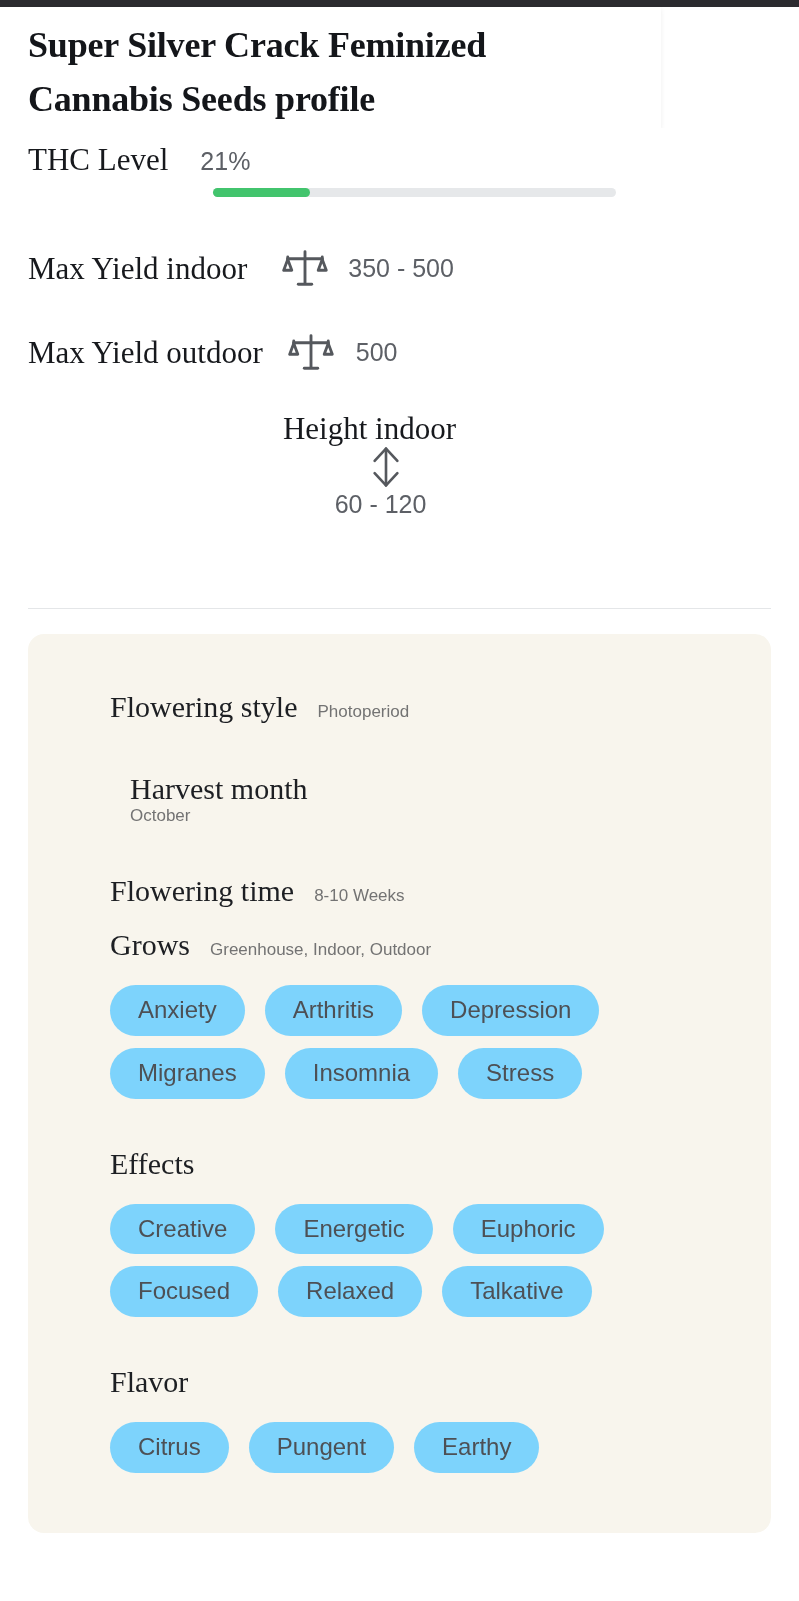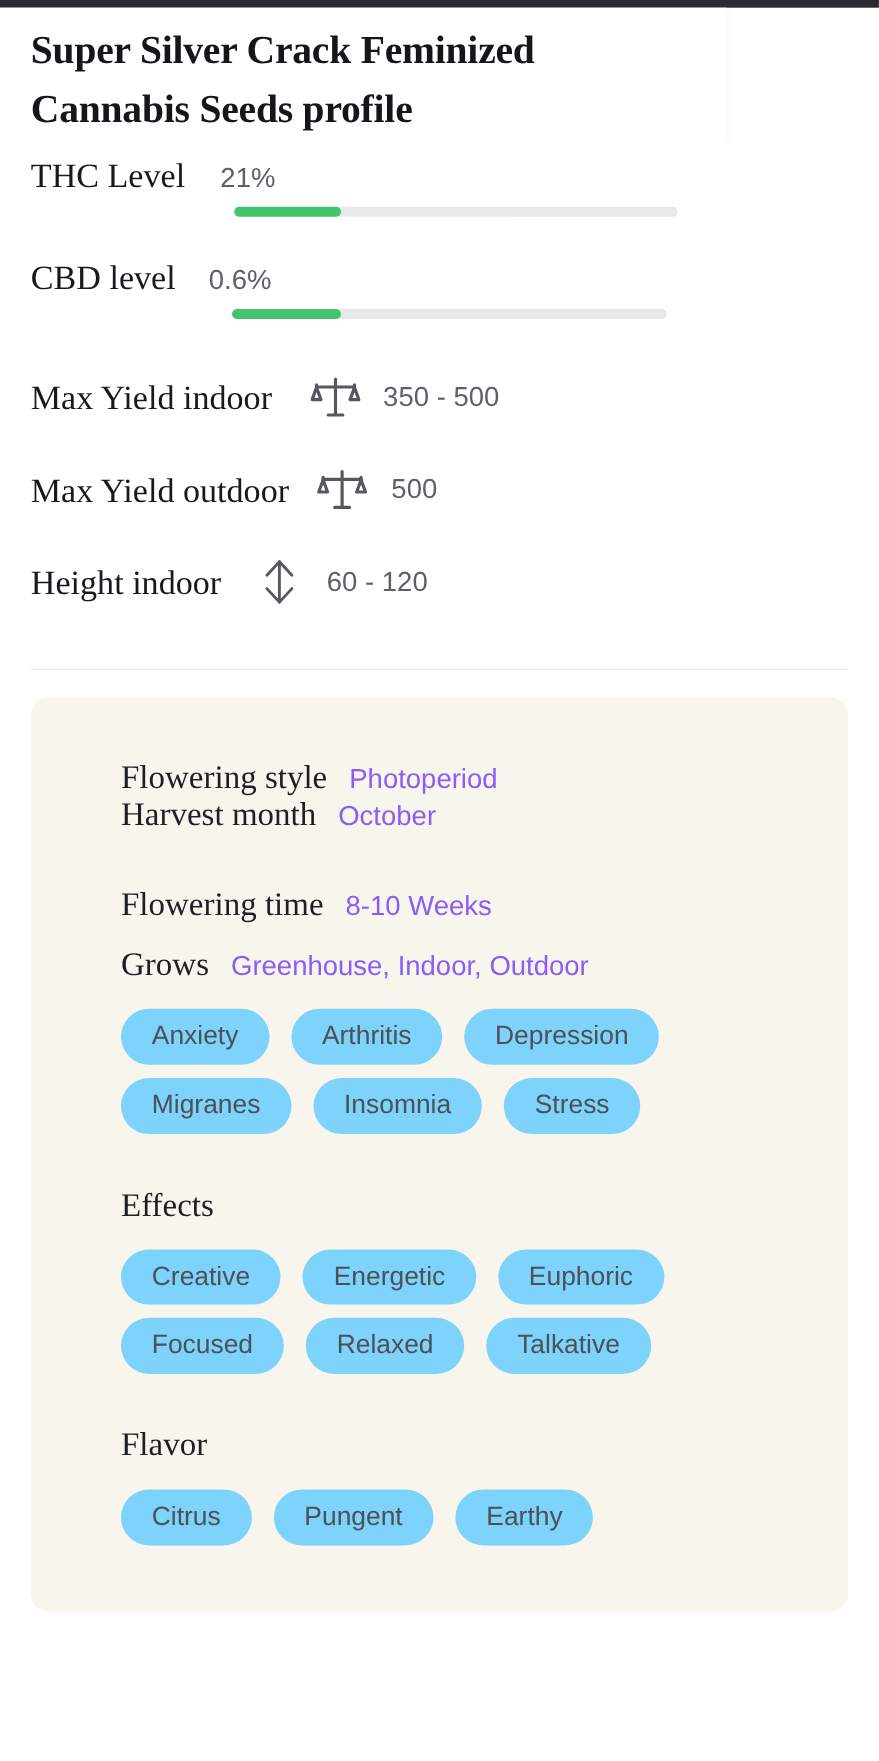--- a/index.html
+++ b/index.html
@@ -129,22 +129,22 @@
     padding-left: 82px;
   }
   .card-label {
     font-family: "Liberation Serif", serif;
     font-size: 30px;
     color: #1d1f23;
     white-space: nowrap;
   }
   .card-value {
     font-family: "Liberation Sans", sans-serif;
-    font-size: 25px;
-    color: #8b5cf6;
+    font-size: 17px;
+    color: #737373;
     margin-left: 20px;
     white-space: nowrap;
   }
 
   .group-title {
     font-family: "Liberation Serif", serif;
     font-size: 30px;
     color: #1d1f23;
     padding-left: 82px;
   }
@@ -183,31 +183,20 @@
       <span class="stat-label">THC Level</span>
       <span class="stat-value">21%</span>
     </div>
     <div class="thc-bar-wrap">
       <div class="bar-track">
         <div class="bar-fill" id="thc-fill" style="width: 24%;"></div>
       </div>
     </div>
   </div>
 
-  <div class="bar-block" style="margin-top:38px;">
-    <div class="stat-row cbd-row">
-      <span class="stat-label">CBD level</span>
-      <span class="stat-value">0.6%</span>
-    </div>
-    <div class="cbd-bar-wrap">
-      <div class="bar-track">
-        <div class="bar-fill" id="cbd-fill" style="width: 25%;"></div>
-      </div>
-    </div>
-  </div>
 
   <div class="stat-row icon-row" style="margin-top:48px;">
     <span class="stat-label">Max Yield indoor</span>
     <span class="icon-box" style="margin-left:35px;">
       <svg width="46" height="46" viewBox="0 0 24 24" fill="none" stroke="#55585d" stroke-width="1.5" stroke-linecap="round" stroke-linejoin="round">
         <path d="M12 3.5v16"></path>
         <path d="M8.5 20.5h7"></path>
         <path d="M3 7.2 L21 7.2"></path>
         <path d="M3 6.2 L3 8.2"></path>
         <path d="M21 6.2 L21 8.2"></path>
@@ -227,21 +216,21 @@
         <path d="M3 7.2 L21 7.2"></path>
         <path d="M3 6.2 L3 8.2"></path>
         <path d="M21 6.2 L21 8.2"></path>
         <path d="M3 7.5 L0.9 13.2 L5.1 13.2 Z"></path>
         <path d="M21 7.5 L18.9 13.2 L23.1 13.2 Z"></path>
       </svg>
     </span>
     <span class="stat-value" style="margin-left:22px;">500</span>
   </div>
 
-  <div class="stat-row icon-row" style="margin-top:38px;">
+  <div class="stat-row icon-row" style="margin-top:38px;flex-direction:column;">
     <span class="stat-label">Height indoor</span>
     <span class="icon-box" style="margin-left:32px;">
       <svg width="42" height="46" viewBox="0 0 24 26" fill="none" stroke="#55585d" stroke-width="1.5" stroke-linecap="round" stroke-linejoin="round">
         <path d="M12 2.5 L12 23.5"></path>
         <path d="M5.5 9.5 L12 2.5 L18.5 9.5"></path>
         <path d="M5.5 16.5 L12 23.5 L18.5 16.5"></path>
       </svg>
     </span>
     <span class="stat-value" style="margin-left:22px;">60 - 120</span>
   </div>
@@ -249,21 +238,21 @@
 
 <div class="divider" style="top:608px;"></div>
 
 <div class="card" style="top:634px;">
 
   <div class="card-row" style="margin-top:0;">
     <span class="card-label">Flowering style</span>
     <span class="card-value">Photoperiod</span>
   </div>
 
-  <div class="card-row" style="">
+  <div class="card-row" style="margin-top:48px;flex-direction:column;">
     <span class="card-label">Harvest month</span>
     <span class="card-value">October</span>
   </div>
 
   <div class="card-row" style="margin-top:48px;">
     <span class="card-label">Flowering time</span>
     <span class="card-value">8-10 Weeks</span>
   </div>
 
   <div class="card-row" style="margin-top:20px;">

